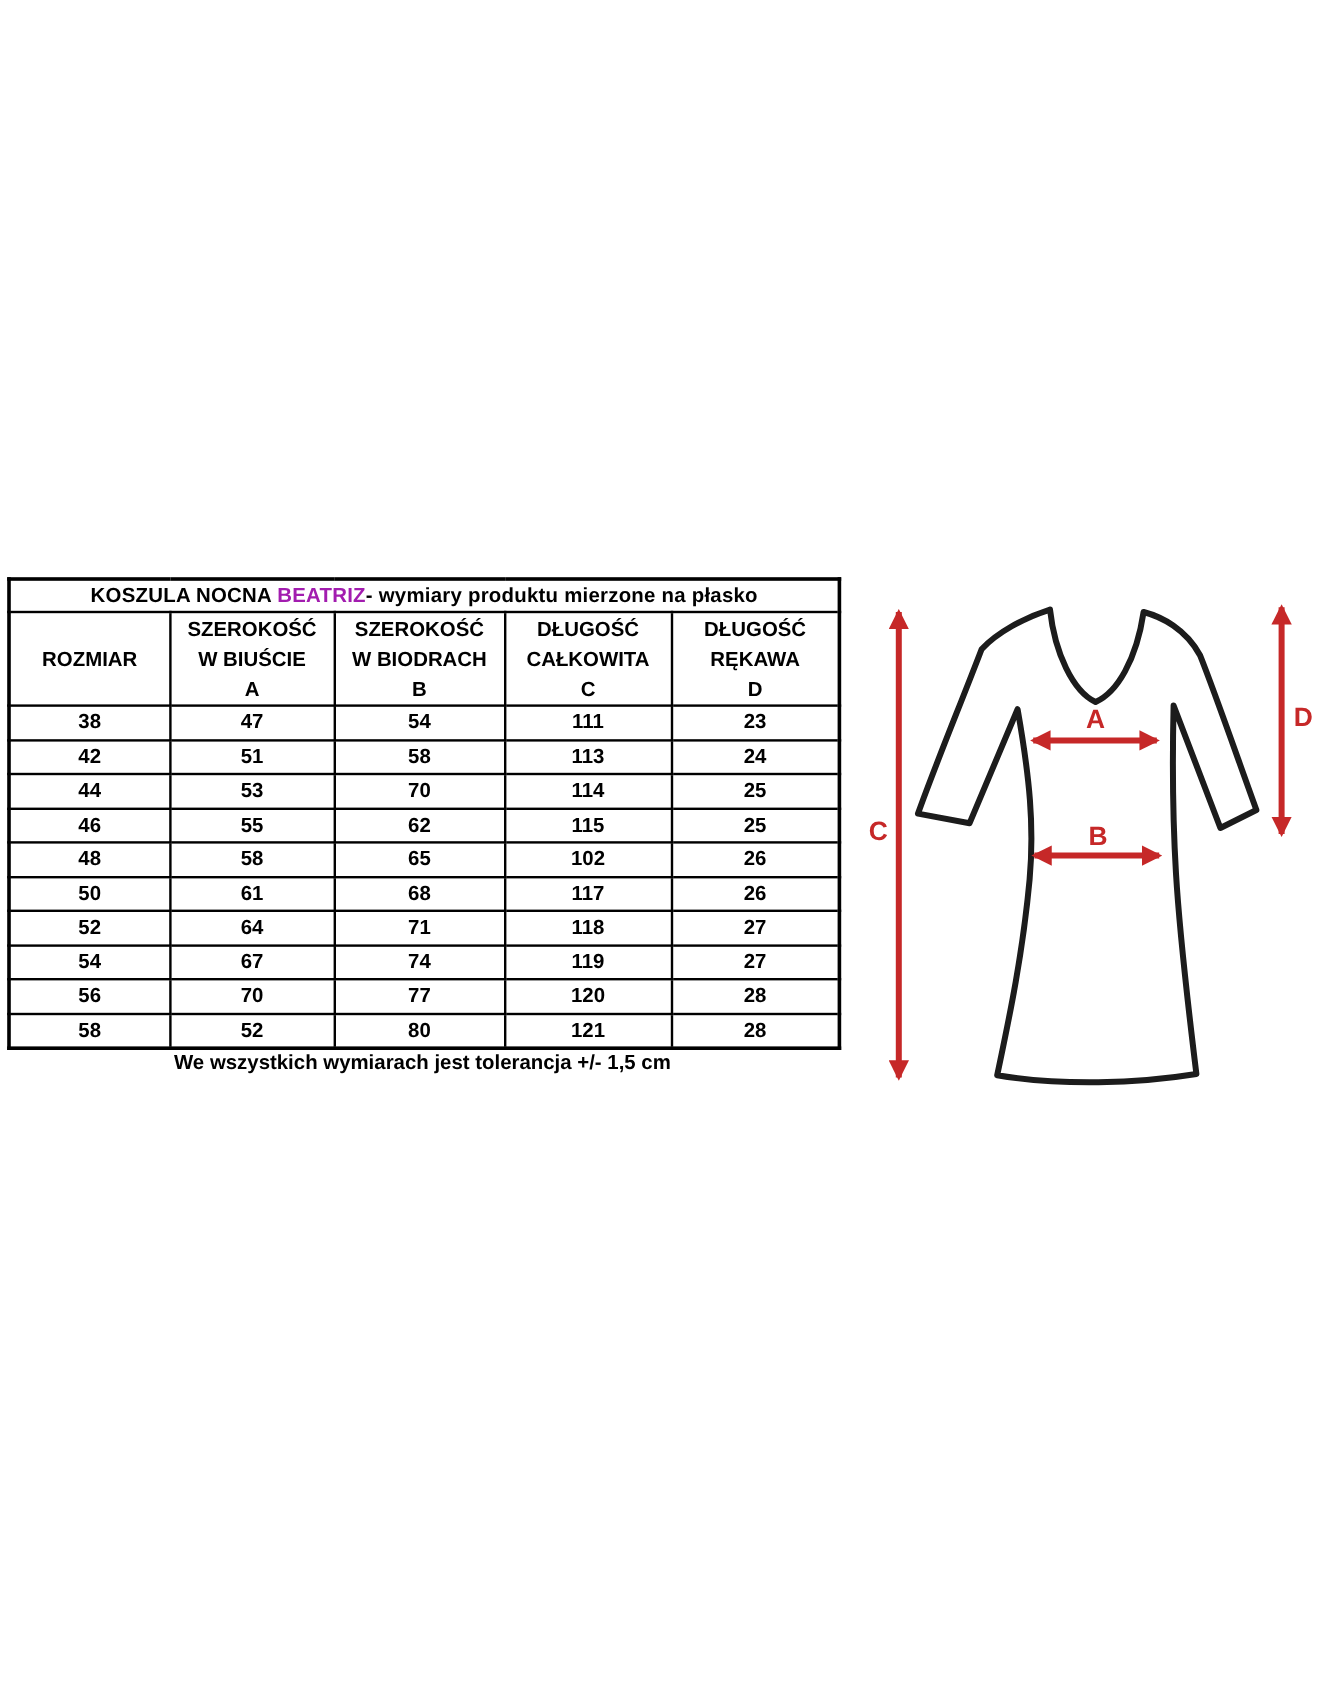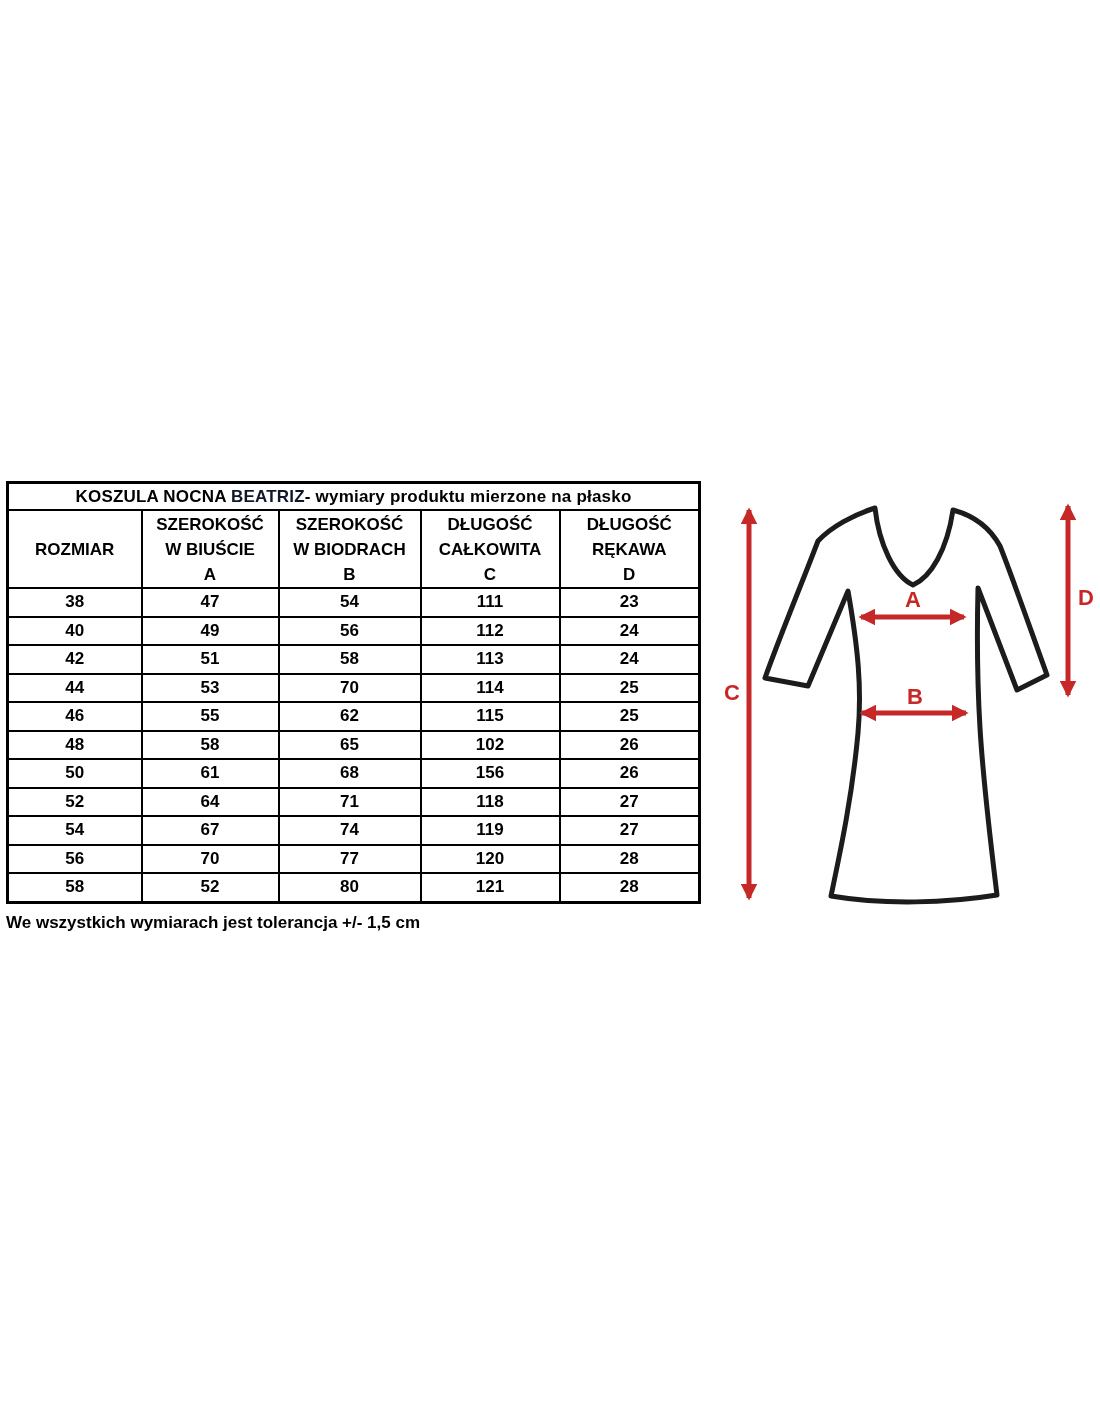--- a/index.html
+++ b/index.html
@@ -31,40 +31,40 @@
     vertical-align: middle;
     padding: 0;
     overflow: hidden;
   }
   .title-cell {
     height: 25px;
     font-size: 17px;
     font-weight: bold;
     letter-spacing: 0.2px;
   }
-  .title-highlight { color: #0f172a; }
+  .title-highlight { color: #a21caf; }
   .header-row th {
     height: 76px;
     font-size: 17px;
     font-weight: bold;
     line-height: 25px;
   }
   .header-row th div { display: block; }
   .size-table tbody td {
     height: 26.5px;
     font-size: 17px;
     font-weight: bold;
   }
 
   .footnote {
     position: absolute;
     left: 6px;
-    top: 913px;
+    top: 876px;
     width: 692px;
-    text-align: left;
+    text-align: center;
     font-size: 17px;
     font-weight: bold;
   }
 
   
   .diagram {
     position: absolute;
     left: 700px;
     top: 478px;
     width: 400px;
@@ -134,27 +134,20 @@
   </thead>
   <tbody>
       <tr>
         <td>38</td>
         <td>47</td>
         <td>54</td>
         <td>111</td>
         <td>23</td>
       </tr>
       <tr>
-        <td>40</td>
-        <td>49</td>
-        <td>56</td>
-        <td>112</td>
-        <td>24</td>
-      </tr>
-      <tr>
         <td>42</td>
         <td>51</td>
         <td>58</td>
         <td>113</td>
         <td>24</td>
       </tr>
       <tr>
         <td>44</td>
         <td>53</td>
         <td>70</td>
@@ -172,21 +165,21 @@
         <td>48</td>
         <td>58</td>
         <td>65</td>
         <td>102</td>
         <td>26</td>
       </tr>
       <tr>
         <td>50</td>
         <td>61</td>
         <td>68</td>
-        <td>156</td>
+        <td>117</td>
         <td>26</td>
       </tr>
       <tr>
         <td>52</td>
         <td>64</td>
         <td>71</td>
         <td>118</td>
         <td>27</td>
       </tr>
       <tr>

